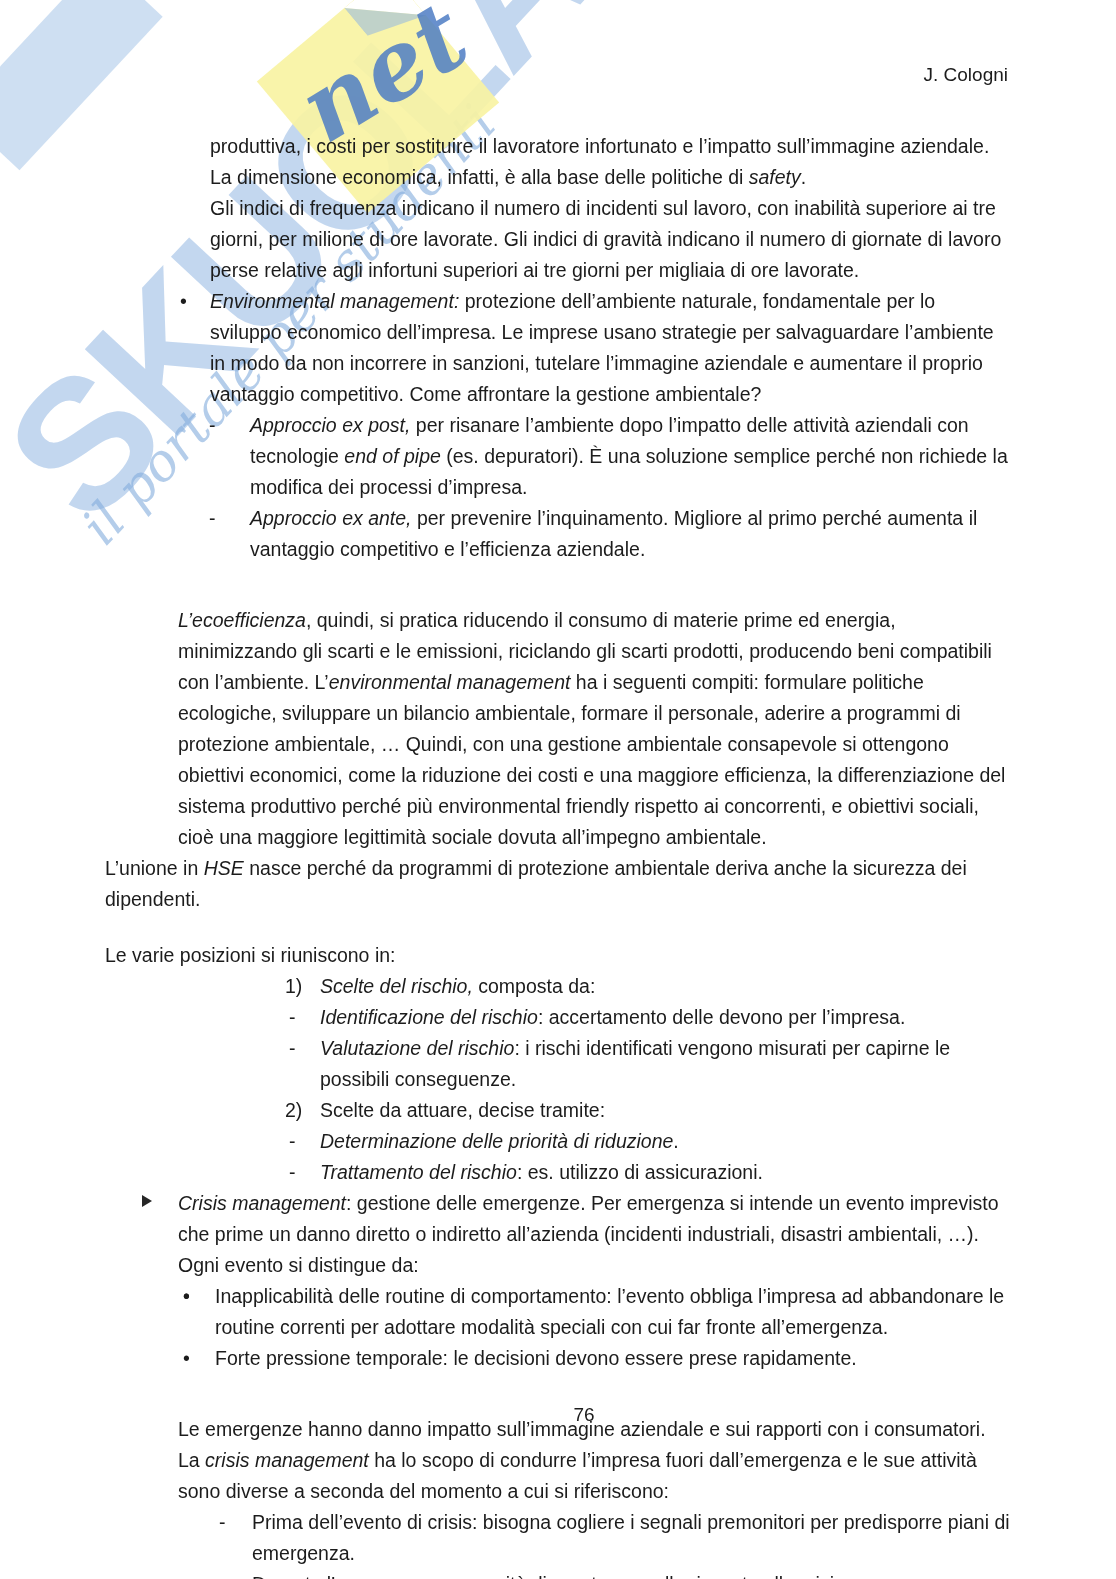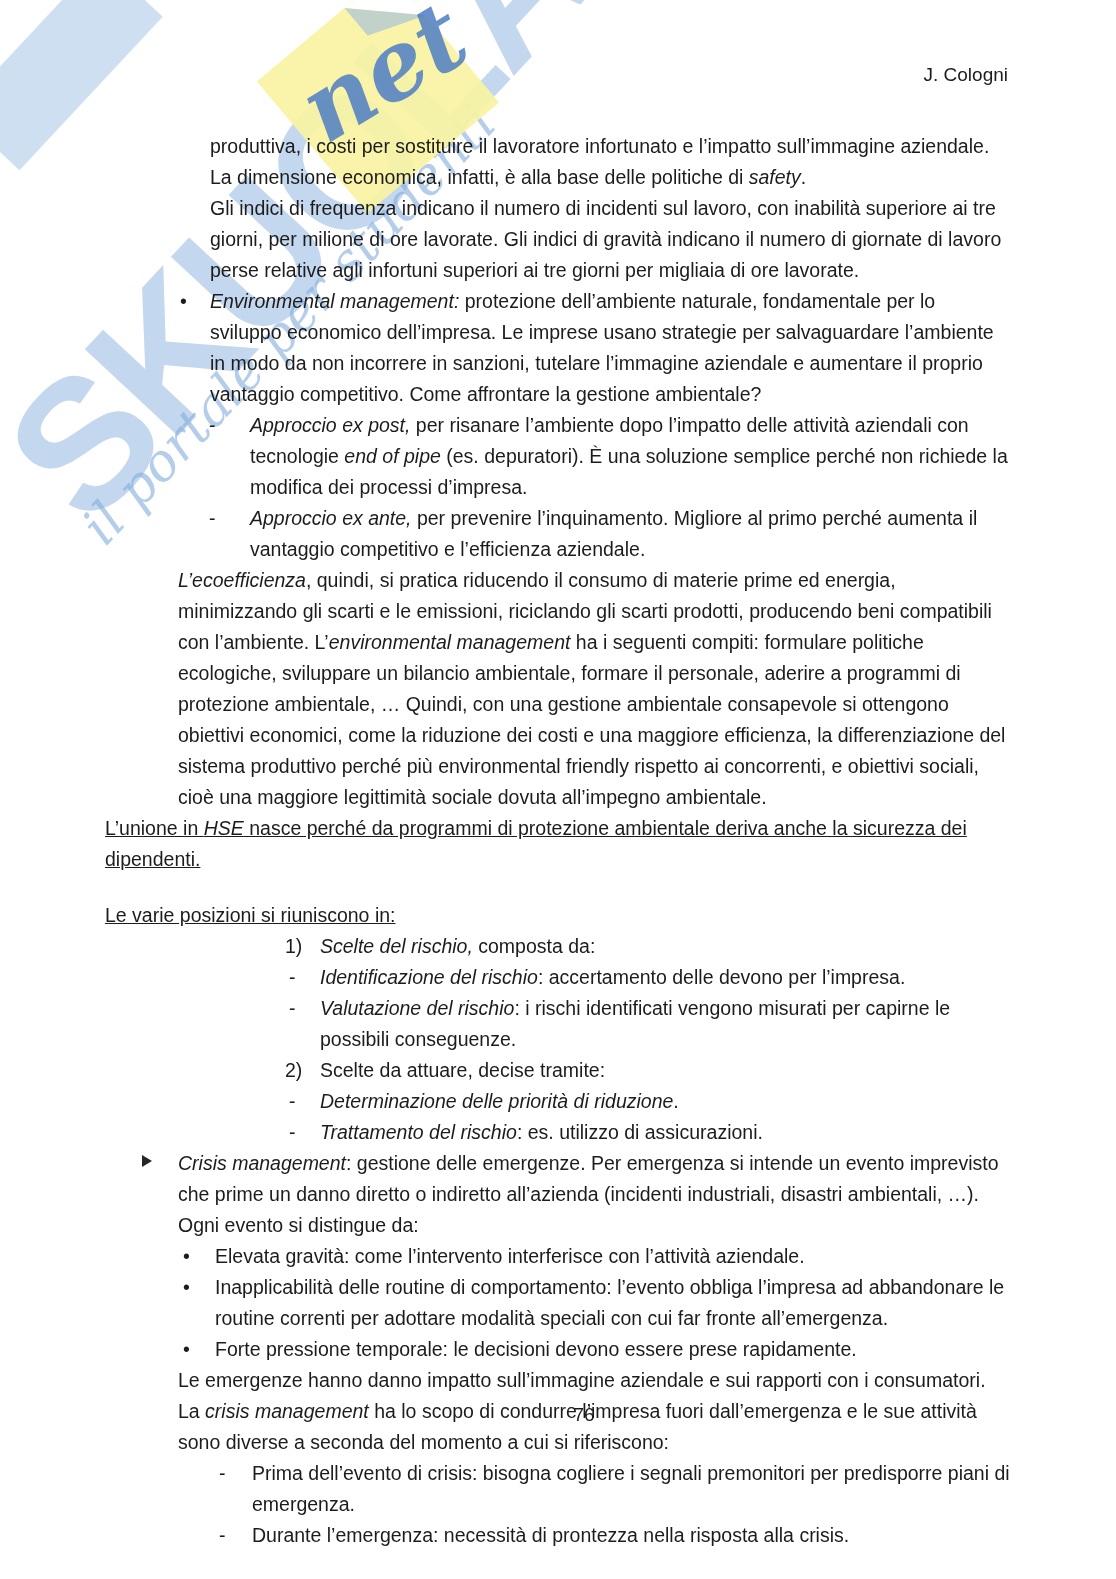--- a/index.html
+++ b/index.html
@@ -32,25 +32,25 @@
                   font-size:19px;z-index:2;padding-left:26px;}
 
   
   .doc{position:absolute;left:105px;top:131px;width:905px;font-size:19.5px;line-height:31px;
        z-index:2;text-align:left;}
   .block{position:relative;}
   .it{font-style:italic;}
   .marker{position:absolute;}
   .spacer{height:25px;}
 
-  .ind-root{padding-left:0;text-decoration:underline;}
+  .ind-root{padding-left:0;}
   .ind-cont{padding-left:105px;}
   .ind-b1{padding-left:105px;}  .ind-b1 .marker{left:75px;}
   .ind-d1{padding-left:145px;}  .ind-d1 .marker{left:104px;}
-  .ind-p2{padding-left:73px;}
+  .ind-p2{padding-left:73px;margin-top:40px;}
   .ind-a1{padding-left:73px;}   .ind-a1 .marker{left:37px;top:7px;}
   .ind-n1{padding-left:215px;}  .ind-n1 .marker{left:180px;}
   .ind-d2{padding-left:215px;}  .ind-d2 .marker{left:184px;}
   .ind-b2{padding-left:110px;}  .ind-b2 .marker{left:78px;}
   .ind-d3{padding-left:147px;}  .ind-d3 .marker{left:114px;}
 
   .mk-arrow{width:0;height:0;border-top:6px solid transparent;border-bottom:6px solid transparent;
             border-left:10px solid #262626;}
 </style>
 </head>
@@ -81,21 +81,21 @@
       <div class="block ind-root"><span>L’unione in </span><span class="it">HSE</span><span> nasce perché da programmi di protezione ambientale deriva anche la sicurezza dei dipendenti.</span></div>
       <div class="spacer"></div>
       <div class="block ind-root"><span>Le varie posizioni si riuniscono in:</span></div>
       <div class="block ind-n1"><span class="marker mk-num">1)</span><span class="it">Scelte del rischio,</span><span> composta da:</span></div>
       <div class="block ind-d2"><span class="marker mk-dash">-</span><span class="it">Identificazione del rischio</span><span>: accertamento delle devono per l’impresa.</span></div>
       <div class="block ind-d2"><span class="marker mk-dash">-</span><span class="it">Valutazione del rischio</span><span>: i rischi identificati vengono misurati per capirne le possibili conseguenze.</span></div>
       <div class="block ind-n1"><span class="marker mk-num">2)</span><span>Scelte da attuare, decise tramite:</span></div>
       <div class="block ind-d2"><span class="marker mk-dash">-</span><span class="it">Determinazione delle priorità di riduzione</span><span>.</span></div>
       <div class="block ind-d2"><span class="marker mk-dash">-</span><span class="it">Trattamento del rischio</span><span>: es. utilizzo di assicurazioni.</span></div>
       <div class="block ind-a1"><span class="marker mk-arrow"></span><span class="it">Crisis management</span><span>: gestione delle emergenze. Per emergenza si intende un evento imprevisto che prime un danno diretto o indiretto all’azienda (incidenti industriali, disastri ambientali, …). Ogni evento si distingue da:</span></div>
-      <div class="block ind-b2"><span class="marker mk-bullet">•</span><span>Elevata gravità: come l’intervento interferisce con l’attività aziendale.</span></div>
+      <div class="block ind-b2"><span class="marker mk-bullet">•</span></div>
       <div class="block ind-b2"><span class="marker mk-bullet">•</span><span>Inapplicabilità delle routine di comportamento: l’evento obbliga l’impresa ad abbandonare le routine correnti per adottare modalità speciali con cui far fronte all’emergenza.</span></div>
       <div class="block ind-b2"><span class="marker mk-bullet">•</span><span>Forte pressione temporale: le decisioni devono essere prese rapidamente.</span></div>
       <div class="block ind-p2"><span>Le emergenze hanno danno impatto sull’immagine aziendale e sui rapporti con i consumatori. La </span><span class="it">crisis management</span><span> ha lo scopo di condurre l’impresa fuori dall’emergenza e le sue attività sono diverse a seconda del momento a cui si riferiscono:</span></div>
       <div class="block ind-d3"><span class="marker mk-dash">-</span><span>Prima dell’evento di crisis: bisogna cogliere i segnali premonitori per predisporre piani di emergenza.</span></div>
       <div class="block ind-d3"><span class="marker mk-dash">-</span><span>Durante l’emergenza: necessità di prontezza nella risposta alla crisis.</span></div>
     </div>
 
   <div class="footer-pagenum">76</div>
 
 </div>

